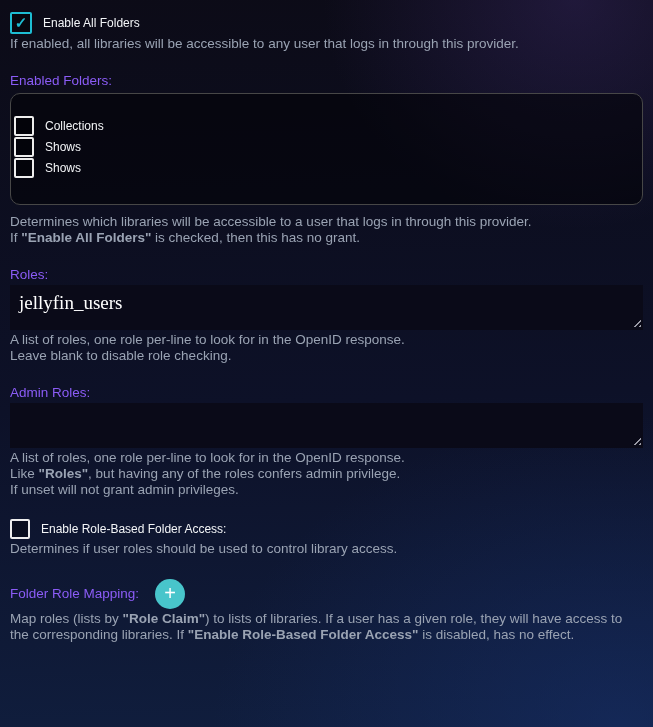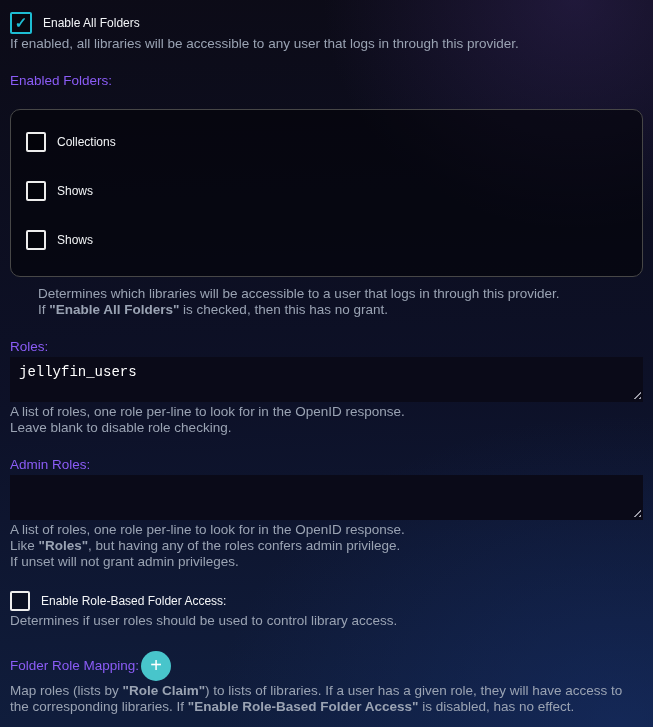--- a/index.html
+++ b/index.html
@@ -18,38 +18,38 @@
     width:16px;height:16px;flex:none;border:2px solid #ededed;border-radius:2px;
     background:rgba(0,0,0,0.35);display:flex;align-items:center;justify-content:center;
   }
   .checkbox.checked{border-color:var(--accent-checkbox,#1ebdd3);width:18px;height:18px;}
   .checkmark{color:var(--accent-checkbox,#1ebdd3);font-size:15px;font-weight:bold;line-height:1;transform:translateY(-1px);}
   .checkbox-label{font-size:12px;color:#f3f5f7;}
   .field-desc{margin-top:2px;font-size:13.5px;line-height:16px;color:var(--description,#9aa3b3);}
   .field-desc b{font-weight:700;}
   .section-label{margin-top:21px;font-size:13.5px;line-height:16px;color:#8b5cf6;}
   .fieldset{
-    margin-top:20px;border:1px solid var(--fieldset-border,#474747);border-radius:10px;
+    margin-top:4px;border:1px solid var(--fieldset-border,#474747);border-radius:10px;
     background:rgba(2,2,6,0.55);
-    padding:22px 16px 26px 15px;display:flex;flex-direction:column;gap:29px;
+    padding:22px 16px 26px 3px;display:flex;flex-direction:column;gap:1px;
   }
-  .desc-after-box{margin-top:9px;margin-left:28px;}
+  .desc-after-box{margin-top:9px;}
   .textarea-wrap{position:relative;margin-top:2px;}
   textarea{
     display:block;width:100%;box-sizing:border-box;height:45px;
     background:#0a0a18;border:none;outline:none;resize:none;
-    color:#ffffff;font-family:Liberation Mono, monospace;font-size:14px;padding:7px 9px;
+    color:#ffffff;font-family:Liberation Serif, serif;font-size:19px;padding:7px 9px;
   }
   .grip{
     position:absolute;right:2px;bottom:3px;width:11px;height:11px;
     background:repeating-linear-gradient(135deg,transparent 0 2.5px,#9a9aa5 2.5px 3.8px);
     clip-path:polygon(100% 0,0 100%,100% 100%);cursor:nwse-resize;
   }
   .cb-section{margin-top:21px;}
-  .fab-row{margin-top:22px;display:flex;align-items:center;gap:2px;}
+  .fab-row{margin-top:22px;display:flex;align-items:center;gap:16px;}
   .fab{
     width:30px;height:30px;border-radius:50%;border:none;cursor:pointer;
     background:var(--fab,#48c5cb);color:#ffffff;font-size:20px;line-height:1;
     display:flex;align-items:center;justify-content:center;padding:0 0 2px 0;
     font-family:inherit;
   }
   .last-desc{padding-bottom:10px;}
 </style>
 </head>
 <body>

